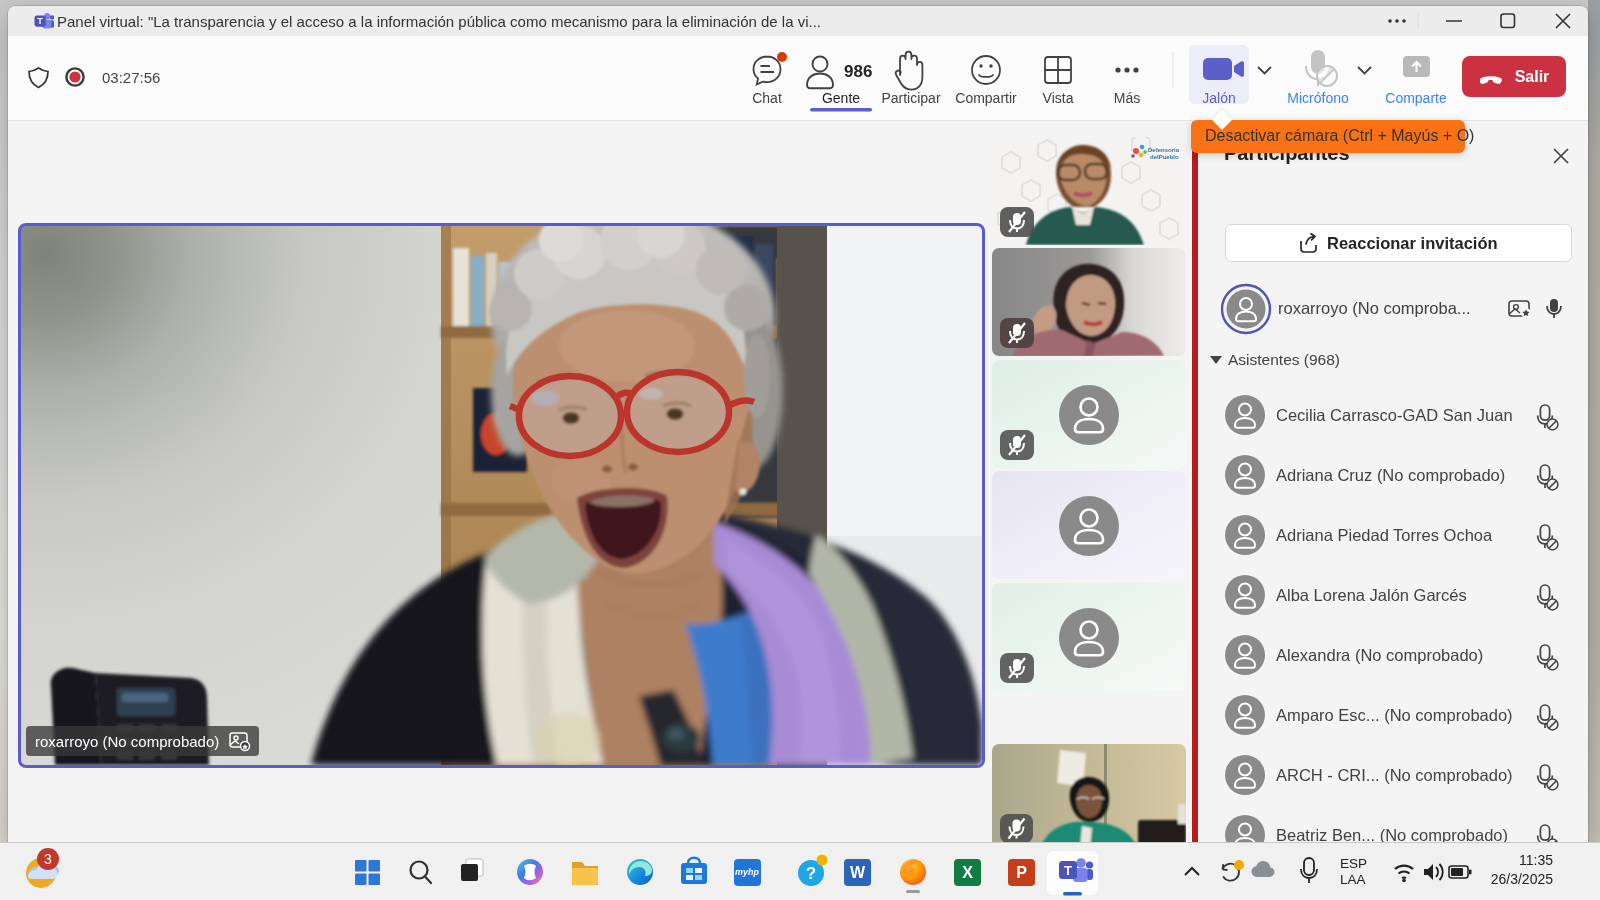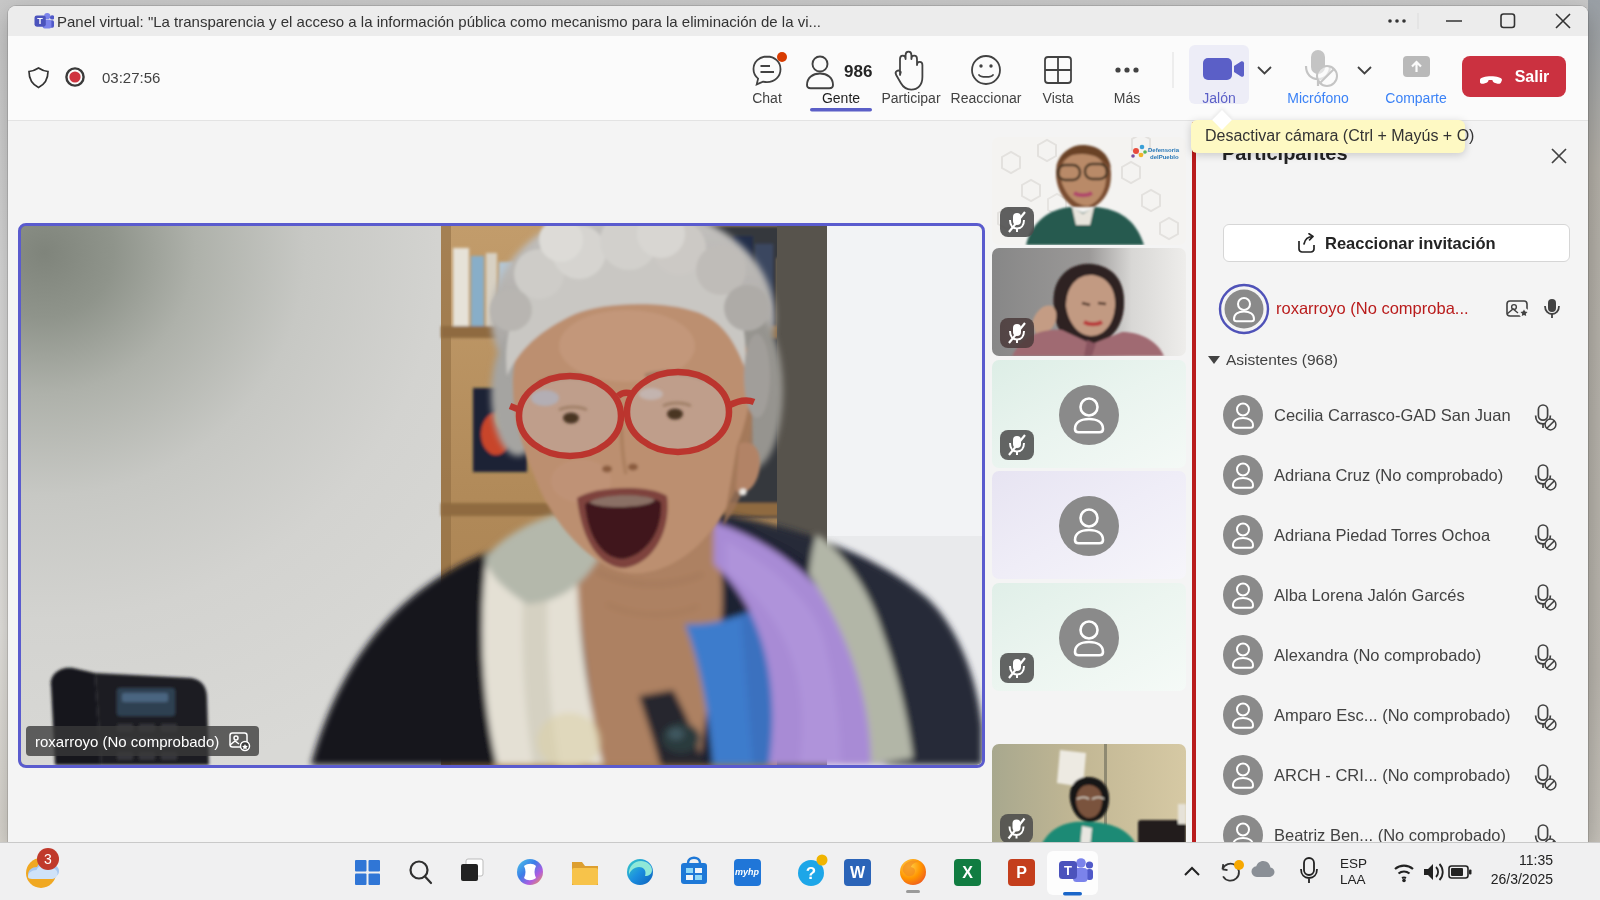--- a/index.html
+++ b/index.html
@@ -17,21 +17,21 @@
   #toolbar { left:0; top:30px; width:100%; height:85px; background:#fbfbfb; border-bottom:1px solid #e3e3e3; }
   .tblabel { position:absolute; font-size:14px; color:#424242; text-align:left; transform:translateX(-50%); white-space:nowrap; }
   .gray { color:#3b82f6; }
   
   #stage { left:0; top:116px; width:100%; height:720px; background:#f4f4f4; }
   #mainvid { left:10px; top:101px; width:967px; height:545px; border:3px solid #5a5bce; border-radius:8px; overflow:hidden; background:#737373; }
   .thumb { position:absolute; left:984px; width:194px; height:108px; border-radius:7px; overflow:hidden; }
   #pag { left:984px; top:578px; width:194px; height:40px; }
   #botvid { left:984px; top:622px; width:194px; height:104px; border-radius:7px 7px 0 0; overflow:hidden; }
   
-  #panel { left:1184px; top:116px; width:316px; height:720px; background:#f4f4f4; border-left:4px solid #b91c1c; }
+  #panel { left:1184px; top:116px; width:316px; height:720px; background:#f4f4f4; border-left:6px solid #b91c1c; }
   
   #taskbar { left:0; top:842px; width:1600px; height:58px; background:#f0f0f1; border-top:1px solid #c9c9c9; }
 </style>
 </head>
 <body>
 <div id="deskR" class="abs"></div>
 <div id="win" class="abs">
   <div id="titlebar" class="abs">
     <svg class="abs" style="left:26px;top:6px" width="20" height="19" viewBox="0 0 20 19">
       <circle cx="13.2" cy="4.2" r="3.1" fill="#7b83eb"></circle>
@@ -104,21 +104,21 @@
       <rect x="1395" y="20" width="27" height="21" rx="4" fill="#b9b9b9"></rect>
       <path d="M1408.5 36 l0 -9 m-4.5 3.5 l4.5 -4.5 l4.5 4.5" stroke="#fbfbfb" stroke-width="2.2" fill="none"></path>
 
       <rect x="1454" y="20" width="104" height="41" rx="8" fill="#cb3140"></rect>
       <path d="M1472 44 c0 -5 22 -5 22 0 l-1 2.5 c-0.5 1.2 -2 1.6 -3.4 1.2 l-3.2 -1 c-1.2 -0.4 -2 -1.4 -2 -2.6 c-1.6 -0.3 -2.2 -0.3 -3.8 0 c0 1.2 -0.8 2.2 -2 2.6 l-3.2 1 c-1.4 0.4 -2.9 0 -3.4 -1.2 Z" fill="#fff"></path>
     </svg>
       <div class="tblabel" style="left:94px;top:33px;transform:none;font-size:15px;color:#424242">03:27:56</div>
     <div class="tblabel" style="left:759px;top:54px">Chat</div>
     <div class="tblabel" style="left:833px;top:54px;color:#1f1f1f">Gente</div>
     <div class="tblabel" style="left:903px;top:54px">Participar</div>
-    <div class="tblabel" style="left:978px;top:54px">Reaccionar</div>
+    <div class="tblabel" style="left:978px;top:54px">Compartir</div>
     <div class="tblabel" style="left:1050px;top:54px">Vista</div>
     <div class="tblabel" style="left:1119px;top:54px">Más</div>
     <div class="tblabel" style="left:1211px;top:54px;color:#5b5fc7">Jalón</div>
     <div class="tblabel gray" style="left:1310px;top:54px">Micrófono</div>
     <div class="tblabel gray" style="left:1408px;top:54px">Comparte</div>
     <div class="tblabel" style="left:1524px;top:32px;color:#fff;font-weight:bold;font-size:16px">Salir</div>
   </div>
   <div id="stage" class="abs">
     <div id="mainvid" class="abs">
       <svg width="961" height="539" viewBox="0 0 961 539">
@@ -443,21 +443,21 @@
       <path d="M8 11 C9 6 12 3.5 17 3.5 M17 3.5 L13 0.8 M17 3.5 L13.6 6.8" fill="none" stroke="#242424" stroke-width="1.7" stroke-linecap="round"></path>
     </svg>
     <div class="abs" style="left:129px;top:112px;font-size:16.5px;font-weight:bold;color:#242424">Reaccionar invitación</div>
 
     <svg class="abs" style="left:22px;top:161px" width="52" height="52" viewBox="0 0 52 52">
       <circle cx="26" cy="26" r="24" fill="none" stroke="#4f52b8" stroke-width="2.4"></circle>
       <circle cx="26" cy="26" r="19.5" fill="#8a8a8a"></circle>
       <circle cx="26" cy="21" r="6" fill="none" stroke="#fff" stroke-width="2"></circle>
       <path d="M16 36 c0 -5 4.5 -7.5 10 -7.5 c5.5 0 10 2.5 10 7.5 c0 1.4 -1.1 2.3 -2.5 2.3 l-15 0 c-1.4 0 -2.5 -0.9 -2.5 -2.3 Z" fill="none" stroke="#fff" stroke-width="2"></path>
     </svg>
-    <div class="abs" style="left:80px;top:177px;font-size:16.5px;color:#b91c1c">roxarroyo (No comproba...</div>
+    <div class="abs" style="left:80px;top:177px;font-size:16.5px;color:#404040">roxarroyo (No comproba...</div>
     <svg class="abs" style="left:310px;top:176px" width="54" height="22" viewBox="0 0 54 22">
       <rect x="1" y="3" width="20" height="15" rx="3" fill="none" stroke="#424242" stroke-width="1.6"></rect>
       <circle cx="8" cy="9" r="2.4" fill="none" stroke="#424242" stroke-width="1.4"></circle>
       <path d="M1 16 l6 -5 l5 4" fill="none" stroke="#424242" stroke-width="1.4"></path>
       <circle cx="18" cy="15" r="5" fill="#f4f4f4"></circle>
       <path d="M18 11.5 l1.1 2.1 l2.4 0.4 l-1.7 1.7 l0.4 2.4 l-2.2 -1.1 l-2.2 1.1 l0.4 -2.4 l-1.7 -1.7 l2.4 -0.4 Z" fill="#424242"></path>
       <rect x="42" y="1" width="8" height="13" rx="4" fill="#424242"></rect>
       <path d="M39 8 c0 5 3.2 8 7 8 c3.8 0 7 -3 7 -8" fill="none" stroke="#424242" stroke-width="1.8"></path>
       <line x1="46" y1="16" x2="46" y2="20" stroke="#424242" stroke-width="1.8"></line>
     </svg>
@@ -502,21 +502,21 @@
         <text x="78" y="159">Adriana Piedad Torres Ochoa</text>
         <text x="78" y="219">Alba Lorena Jalón Garcés</text>
         <text x="78" y="279">Alexandra (No comprobado)</text>
         <text x="78" y="339">Amparo Esc...  (No comprobado)</text>
         <text x="78" y="399">ARCH - CRI...  (No comprobado)</text>
         <text x="78" y="459">Beatriz Ben...  (No comprobado)</text>
       </g>
     </svg>
   </div>
 </div>
-<div id="tooltip" class="abs" style="left:1191px;top:120px;width:274px;height:33px;background:#fef9c3;border-radius:6px;box-shadow:0 2px 8px rgba(0,0,0,0.18);">
+<div id="tooltip" class="abs" style="left:1191px;top:120px;width:274px;height:33px;background:#f97316;border-radius:6px;box-shadow:0 2px 8px rgba(0,0,0,0.18);">
   <div class="abs" style="left:24px;top:-7px;width:14px;height:14px;background:#fff;transform:rotate(45deg);box-shadow:-2px -2px 4px rgba(0,0,0,0.06)"></div>
   <div class="abs" style="left:14px;top:7px;font-size:16px;color:#333;white-space:nowrap">Desactivar cámara (Ctrl + Mayús + O)</div>
 </div>
 <div id="taskbar" class="abs">
   <svg class="abs" style="left:0;top:0" width="1600" height="58" viewBox="0 0 1600 58">
 
     <circle cx="41" cy="30" r="15" fill="#f0a822"></circle>
     <path d="M28 32 c0 -5 4 -8 9 -8 c2 -6 10 -7 13 -2 c5 -1 9 2 9 6 c0 4 -3 6 -7 6 l-20 0 c-2.5 0 -4 -0.5 -4 -2 Z" fill="#a8c8f0"></path>
     <path d="M28 34 c0 -4 3.6 -7 8.5 -7 c1.8 -5.5 9.5 -6.5 12.5 -2 c4.5 -1 8.5 2 8.5 5.5 c0 3.5 -3 5.5 -6.5 5.5 l-19 0 c-2.2 0 -4 -0.8 -4 -2 Z" fill="#cfe2f8"></path>
     <circle cx="48" cy="16" r="11" fill="#c0392b"></circle>

